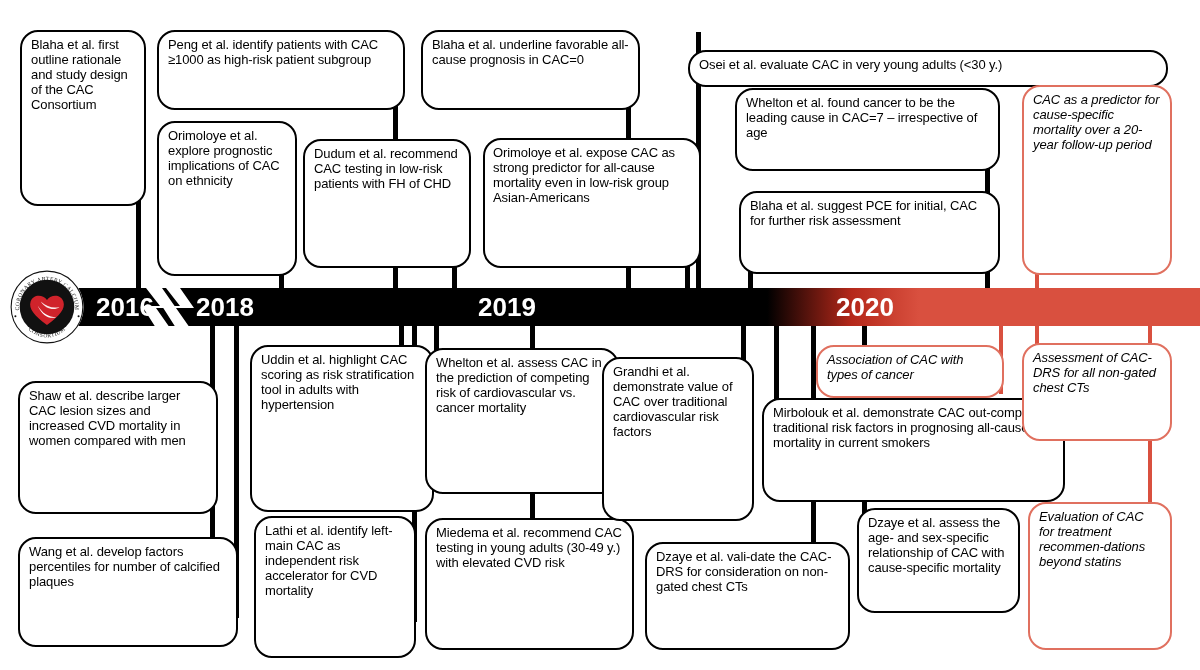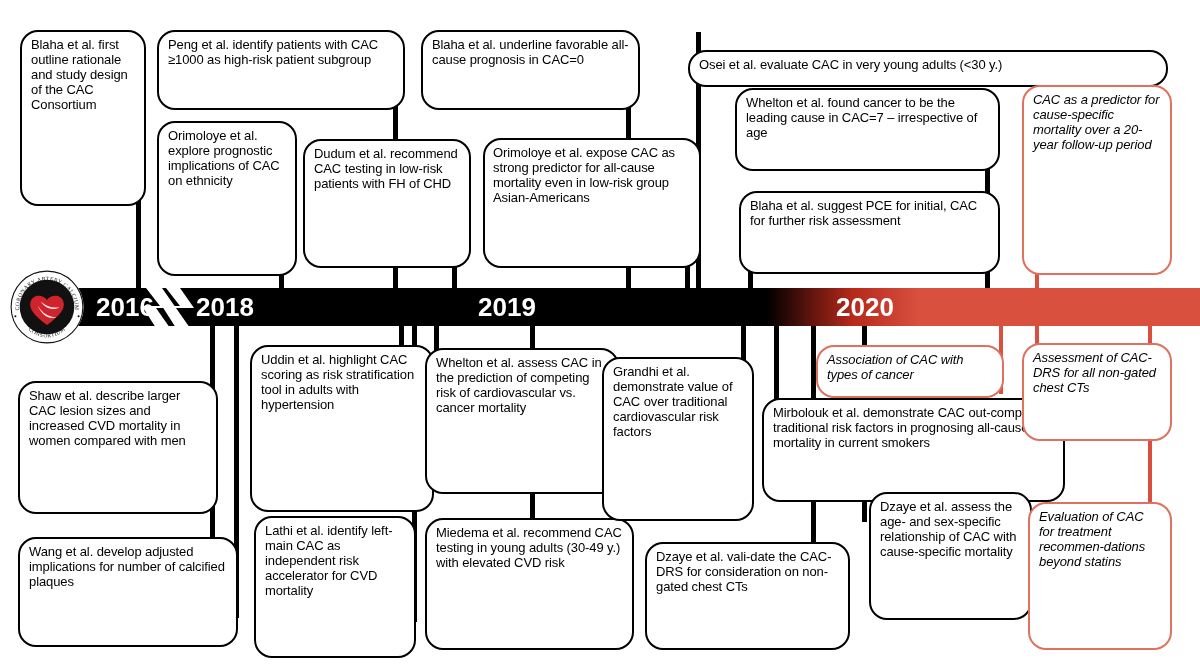--- a/index.html
+++ b/index.html
@@ -109,37 +109,37 @@
   <div class="box" style="left:688px;top:27px;width:480px;height:37px;margin-top:23px;">Osei et al. evaluate CAC in very young adults (&lt;30 y.)</div>
 
   <div class="box" style="left:735px;top:88px;width:265px;height:83px;">Whelton et al. found cancer to be the leading cause in CAC=7 – irrespective of age</div>
 
   <div class="box" style="left:739px;top:191px;width:261px;height:83px;">Blaha et al. suggest PCE for initial, CAC for further risk assessment</div>
 
   <div class="box red" style="left:1022px;top:85px;width:150px;height:190px;">CAC as a predictor for cause-specific mortality over a 20-year follow-up period</div>
 
   <div class="box" style="left:18px;top:381px;width:200px;height:133px;">Shaw et al. describe larger CAC lesion sizes and increased CVD mortality in women compared with men</div>
 
-  <div class="box" style="left:18px;top:537px;width:220px;height:110px;">Wang et al. develop adjusted implications for number of calcified plaques</div>
+  <div class="box" style="left:18px;top:537px;width:220px;height:110px;">Wang et al. develop factors percentiles for number of calcified plaques</div>
 
   <div class="box" style="left:250px;top:345px;width:184px;height:167px;">Uddin et al. highlight CAC scoring as risk stratification tool in adults with hypertension</div>
 
   <div class="box" style="left:254px;top:516px;width:162px;height:142px;">Lathi et al. identify left-main CAC as independent risk accelerator for CVD mortality</div>
 
   <div class="box" style="left:425px;top:348px;width:194px;height:146px;">Whelton et al. assess CAC in the prediction of competing risk of cardiovascular vs. cancer mortality</div>
 
   <div class="box" style="left:425px;top:518px;width:209px;height:132px;">Miedema et al. recommend CAC testing in young adults (30-49 y.) with elevated CVD risk</div>
 
   <div class="box" style="left:602px;top:357px;width:152px;height:164px;">Grandhi et al. demonstrate value of CAC over traditional cardiovascular risk factors</div>
 
   <div class="box" style="left:645px;top:542px;width:205px;height:108px;">Dzaye et al. vali-date the CAC-DRS for consideration on non-gated chest CTs</div>
 
   <div class="box" style="left:762px;top:398px;width:303px;height:104px;">Mirbolouk et al. demonstrate CAC out-competes traditional risk factors in prognosing all-cause mortality in current smokers</div>
 
-  <div class="box" style="left:857px;top:492px;width:163px;height:128px;margin-left:12px;">Dzaye et al. assess the age- and sex-specific relationship of CAC with cause-specific mortality</div>
+  <div class="box" style="left:857px;top:508px;width:163px;height:105px;">Dzaye et al. assess the age- and sex-specific relationship of CAC with cause-specific mortality</div>
 
   <div class="box red" style="left:816px;top:345px;width:188px;height:53px;">Association of CAC with types of cancer</div>
 
   <div class="box red" style="left:1022px;top:343px;width:150px;height:98px;">Assessment of CAC-DRS for all non-gated chest CTs</div>
 
   <div class="box red" style="left:1028px;top:502px;width:144px;height:148px;">Evaluation of CAC for treatment recommen-dations beyond statins</div>
 
 </div>
 
 </body></html>

